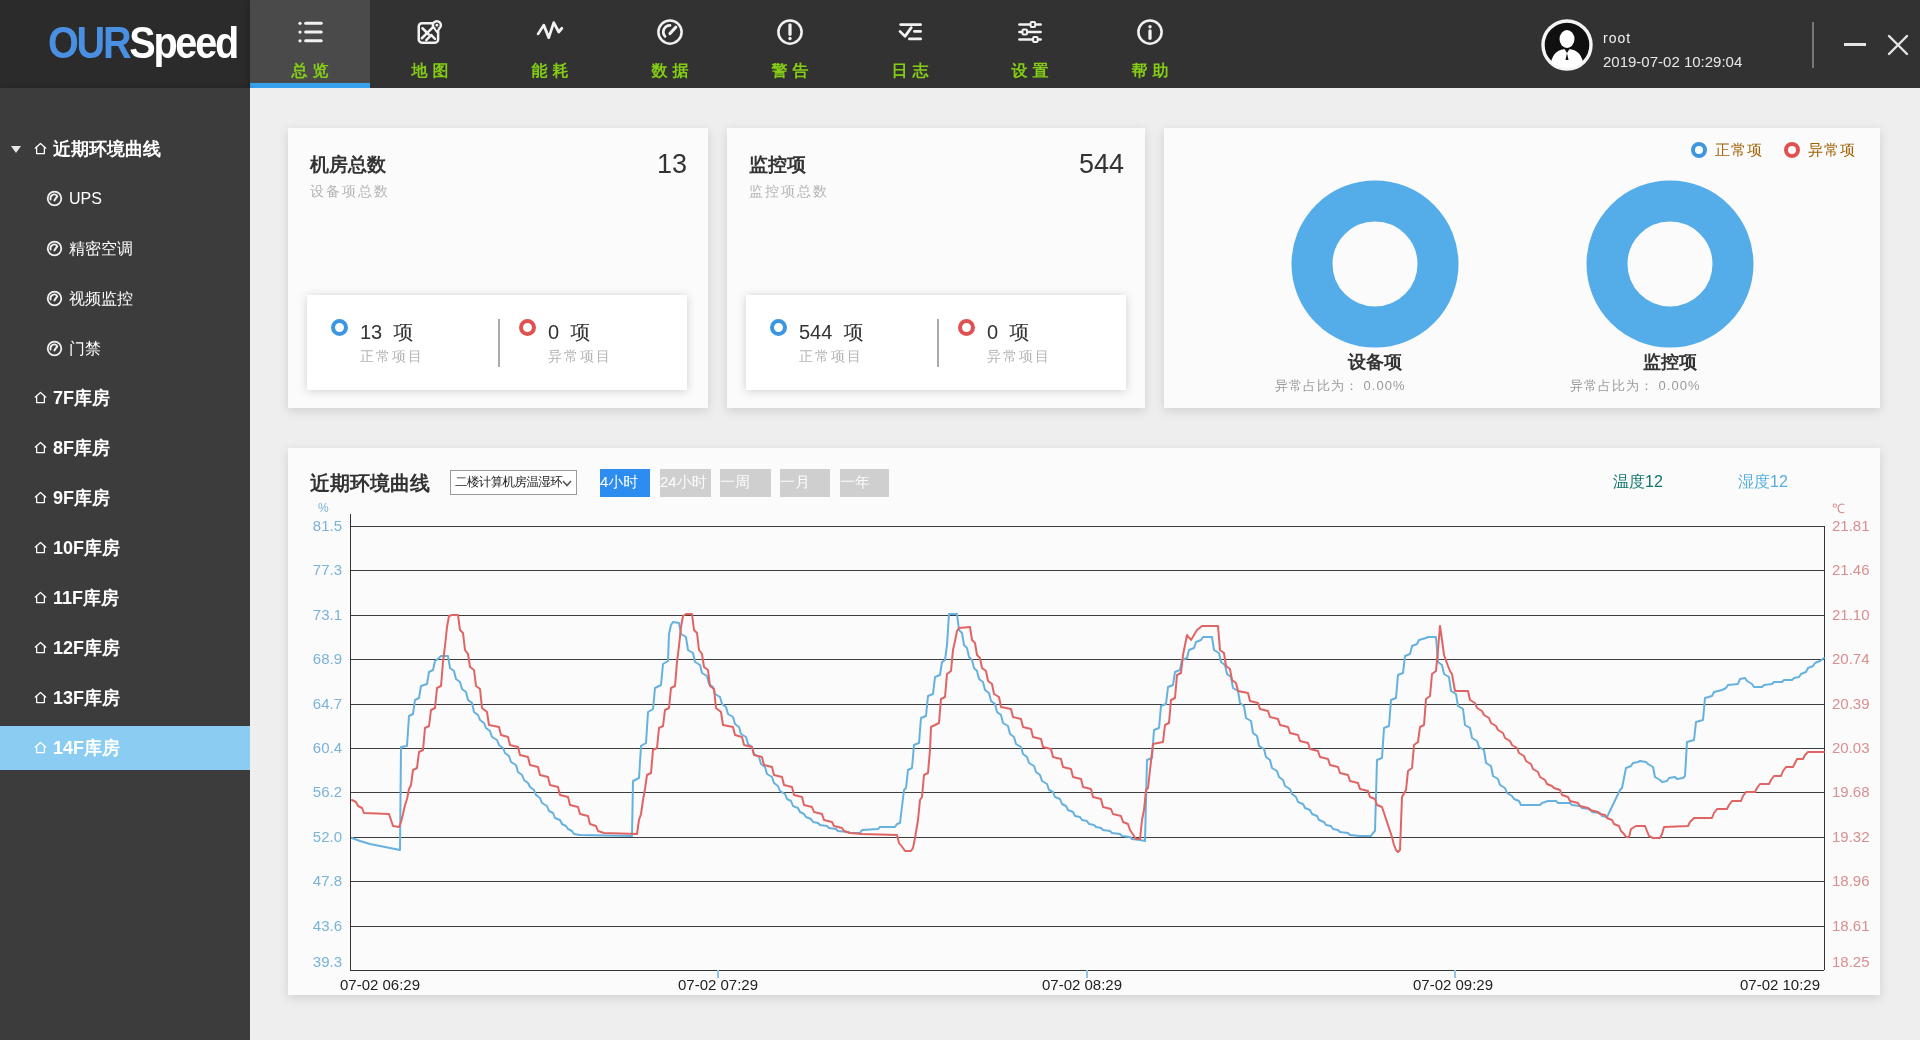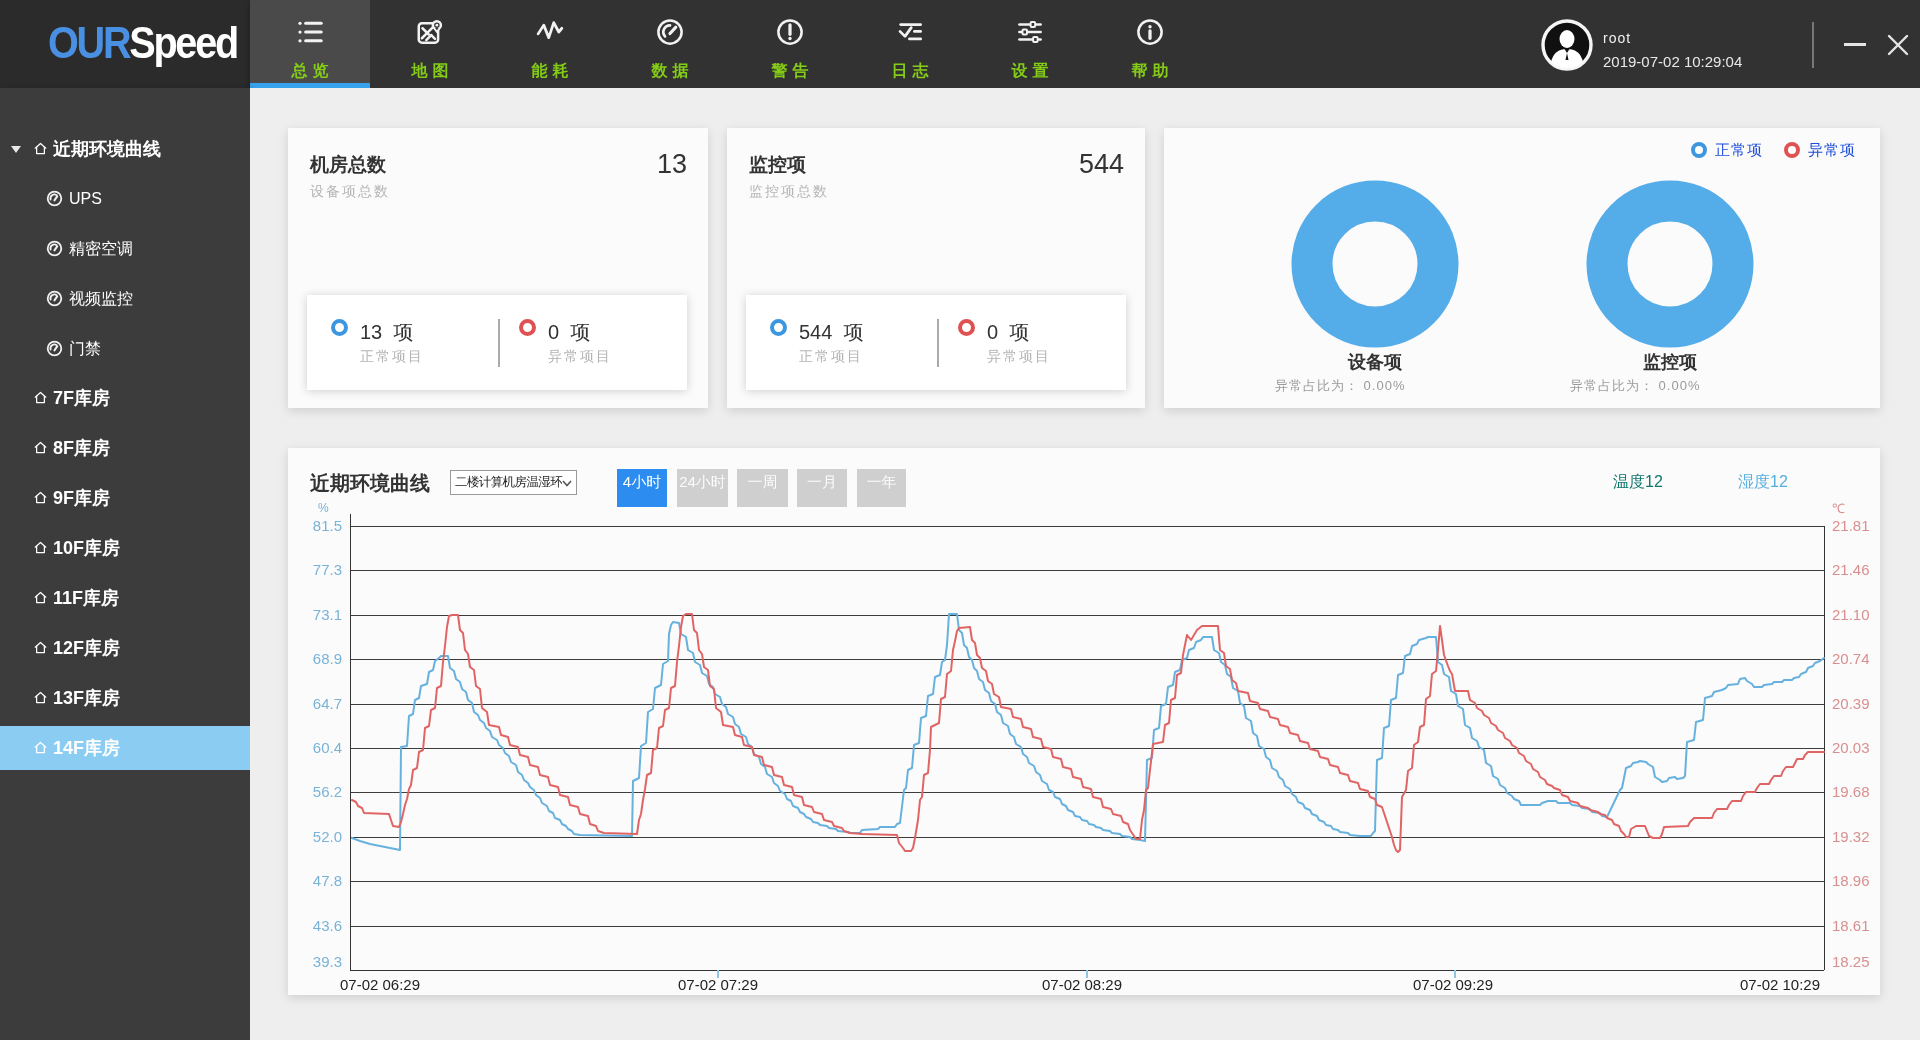--- a/index.html
+++ b/index.html
@@ -27,29 +27,29 @@
 .card { position:absolute; top:40px; height:280px; background:#fbfbfb; box-shadow:0 3px 10px rgba(0,0,0,0.13); }
 .ct { position:absolute; left:22px; top:24px; font-size:19px; font-weight:bold; color:#333; }
 .cv { position:absolute; right:21px; top:21px; font-size:27px; color:#333; }
 .cs { position:absolute; left:22px; top:55px; font-size:14px; color:#b5b5b5; letter-spacing:2px; }
 .panel { position:absolute; top:167px; width:380px; height:95px; background:#fff; box-shadow:0 1px 9px rgba(0,0,0,0.18); }
 .ph { position:absolute; top:0; height:95px; }
 .prow { margin-top:24px; height:26px; display:flex; align-items:flex-start; }
 .pval { font-size:20px; color:#333; margin-left:12px; }
 .plab { margin-left:29px; margin-top:3px; font-size:14px; color:#b3b3b3; letter-spacing:2px; }
 .pdiv { position:absolute; left:191px; top:24px; width:2px; height:48px; background:#aaa; }
-.leg { position:absolute; top:13px; height:18px; display:flex; align-items:center; font-size:15px; color:#1d4ed8; }
+.leg { position:absolute; top:13px; height:18px; display:flex; align-items:center; font-size:15px; color:#a16207; }
 .leg span:last-child { margin-left:8px; letter-spacing:1px; }
 .dlab { position:absolute; top:222px; width:160px; text-align:center; font-size:18px; font-weight:bold; color:#333; }
 .dsub { position:absolute; top:249px; width:200px; text-align:left; font-size:13px; color:#9a9a9a; letter-spacing:1px; }
 .chartcard { position:absolute; left:38px; top:360px; width:1592px; height:547px; background:#fbfbfb; box-shadow:0 3px 10px rgba(0,0,0,0.13); }
 .cht { position:absolute; left:22px; top:22px; font-size:20px; font-weight:bold; color:#333; }
 .dsel { position:absolute; left:162px; top:22px; width:127px; height:25px; background:#fff; border:1px solid #9a9a9a; font-size:12.5px; letter-spacing:-0.6px; color:#222; line-height:23px; padding-left:4px; white-space:nowrap; }
 .chev { position:absolute; right:4px; top:9px; }
-.btn { position:absolute; top:21px; height:38px; background:#cfcfcf; color:#fcfcfc; font-size:15px; text-align:center; line-height:25px;margin-left:17px; }
+.btn { position:absolute; top:21px; height:28px; background:#cfcfcf; color:#fcfcfc; font-size:15px; text-align:left; line-height:25px; }
 .btn.act { background:#2d8cf0; color:#fff; }
 .tlegend { position:absolute; top:24px; font-size:16px; }
 </style></head>
 <body>
 <div id="logo"><span id="logotxt"><span class="b">OUR</span><span class="w">Speed</span></span></div>
 <div id="topnav">
     <div class="tab sel" style="left:0px;">
       <div class="tic"><svg width="30" height="30" viewBox="0 0 24 24" fill="none" stroke="#f2f2f2" stroke-width="2" stroke-linecap="round" stroke-linejoin="round">
           <circle cx="4" cy="5" r="1.3" fill="#f2f2f2" stroke="none"></circle>
           <circle cx="4" cy="12" r="1.3" fill="#f2f2f2" stroke="none"></circle>

